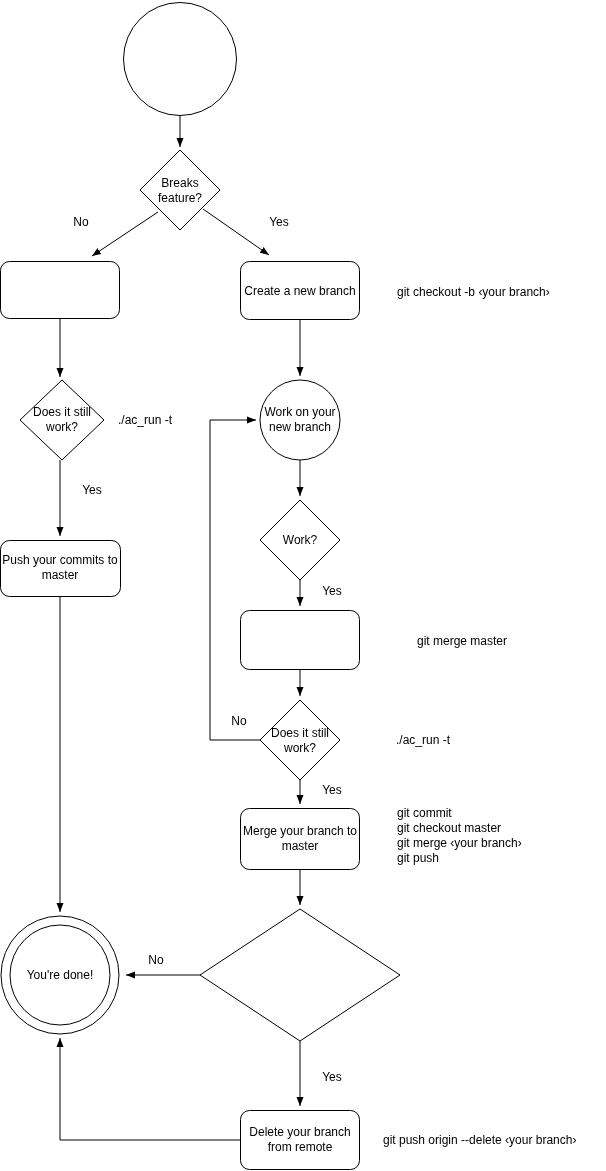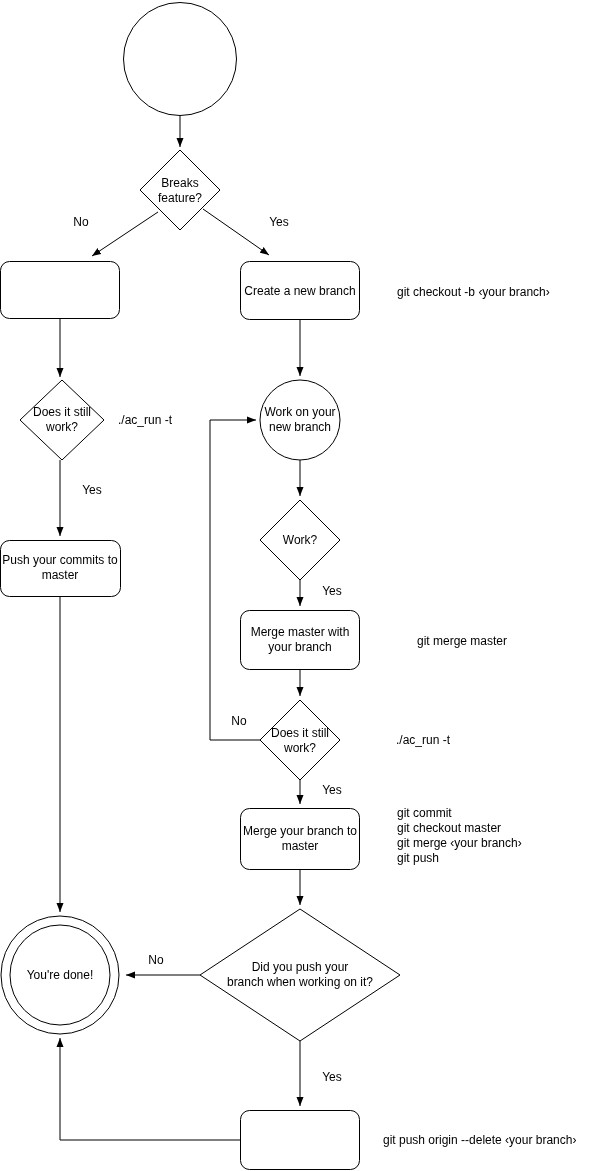--- a/index.html
+++ b/index.html
@@ -86,29 +86,27 @@
 
   <div class="node-label" style="left:180px; top:191px; width:80px;">Breaks feature?</div>
   <div class="node-label" style="left:300px; top:291px; width:130px;">Create a new branch</div>
   <div class="node-label" style="left:62px;  top:420px; width:80px;">Does it still
 work?</div>
   <div class="node-label" style="left:60px;  top:568px; width:124px;">Push your commits to
 master</div>
   <div class="node-label" style="left:300px; top:420px; width:90px;">Work on your
 new branch</div>
   <div class="node-label" style="left:300px; top:540px; width:60px;">Work?</div>
-  <div class="node-label" style="left:300px; top:640px; width:118px;">Merge master with
-your branch</div>
   <div class="node-label" style="left:300px; top:741px; width:80px;">Does it still
 work?</div>
   <div class="node-label" style="left:300px; top:839px; width:126px;">Merge your branch to
 master</div>
-  <div class="node-label" style="left:300px; top:975px; width:170px;">Did you push your
-branch when working on it?</div>
   <div class="node-label" style="left:60px;  top:975px; width:90px;">You're done!</div>
+  <div class="node-label" style="left:300px; top:1140px; width:118px;">Delete your branch
+from remote</div>
 
   <div class="edge-label" style="left:81px;  top:222px;">No</div>
   <div class="edge-label" style="left:279px; top:222px;">Yes</div>
   <div class="edge-label" style="left:92px;  top:490px;">Yes</div>
   <div class="edge-label" style="left:332px; top:591px;">Yes</div>
   <div class="edge-label" style="left:239px; top:721px;">No</div>
   <div class="edge-label" style="left:332px; top:790px;">Yes</div>
   <div class="edge-label" style="left:156px; top:960px;">No</div>
   <div class="edge-label" style="left:332px; top:1077px;">Yes</div>
 

